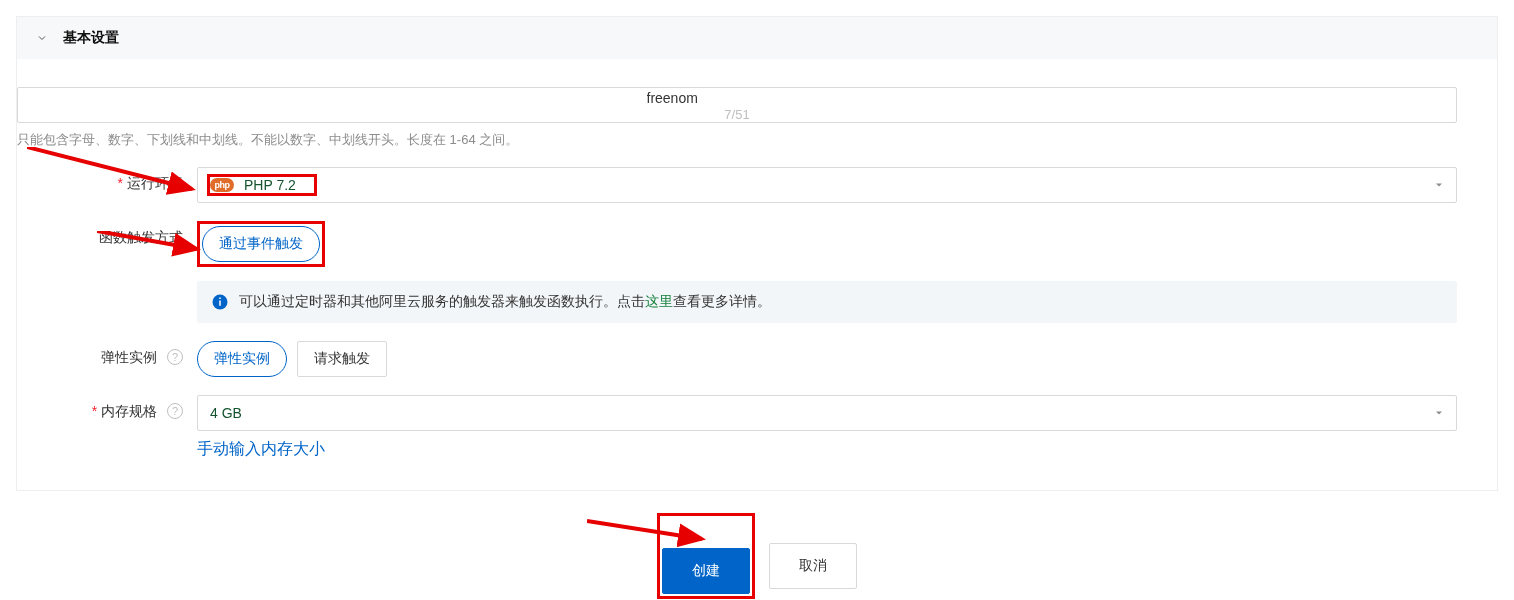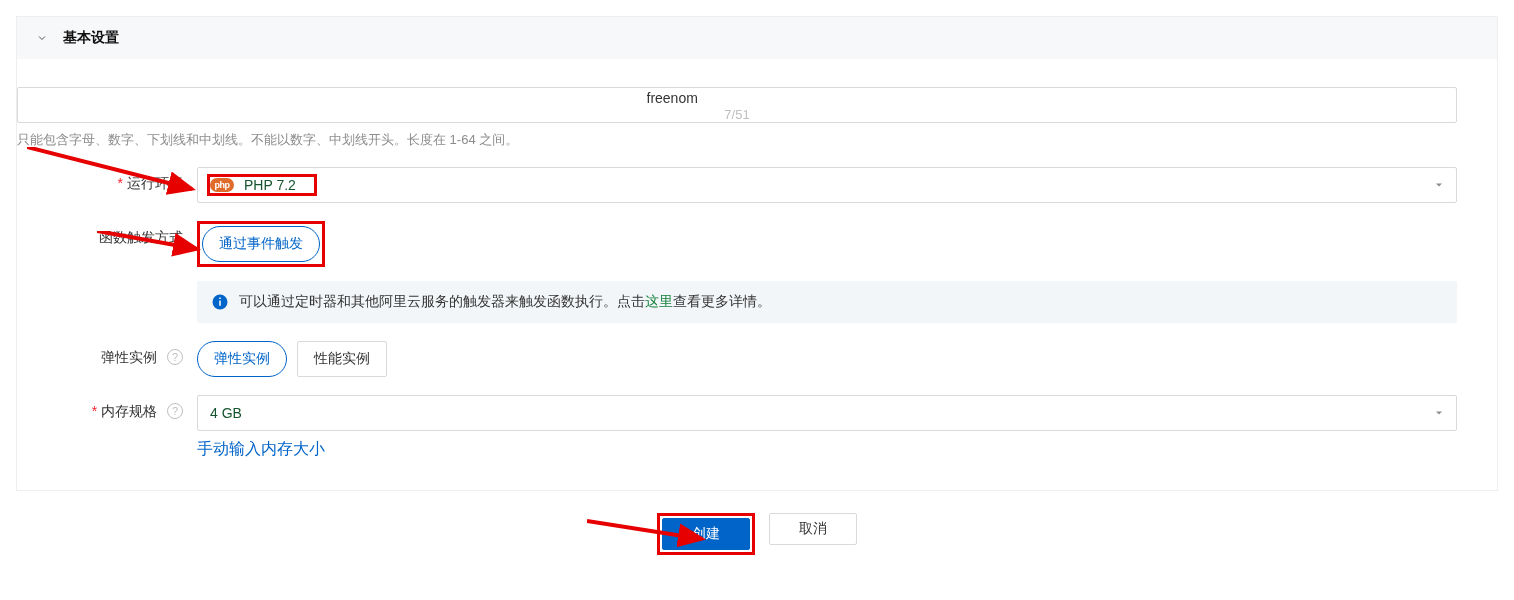--- a/index.html
+++ b/index.html
@@ -166,30 +166,30 @@
 
   .link { color: #0064c8; text-decoration: none; cursor: pointer; font-size: 16px; }
 
   
   .footer {
     margin-top: 22px;
     display: flex; justify-content: center; gap: 14px;
     position: relative;
   }
   .btn {
-    height: 32px;
+    height: 46px;
     min-width: 88px;
     padding: 0 22px;
     border: 1px solid #d9d9d9;
     background: #fff;
     color: #333;
     font-size: 14px;
     border-radius: 2px;
     cursor: pointer;
-    display: inline-flex; align-items: center; justify-content: center;
+    display: inline-flex; align-items: center; justify-content: center; margin-top: 30px;
   }
   .btn.primary {
     background: #0064c8;
     border-color: #0064c8;
     color: #fff;
   }
 
   
   .hl {
     outline: 3px solid #e60000;
@@ -298,21 +298,21 @@
     </div>
 
     <div class="row">
       <div class="label">
         <span>弹性实例</span>
         <span class="help-icon">?</span>
       </div>
       <div class="control">
         <div class="btn-group">
           <span class="radio-btn selected">弹性实例</span>
-          <span class="radio-btn">性能实例</span>
+          <span class="radio-btn">请求触发</span>
         </div>
       </div>
     </div>
 
     <div class="row" style="margin-bottom:8px;">
       <div class="label">
         <span class="req">*</span><span>内存规格</span>
         <span class="help-icon">?</span>
       </div>
       <div class="control">

